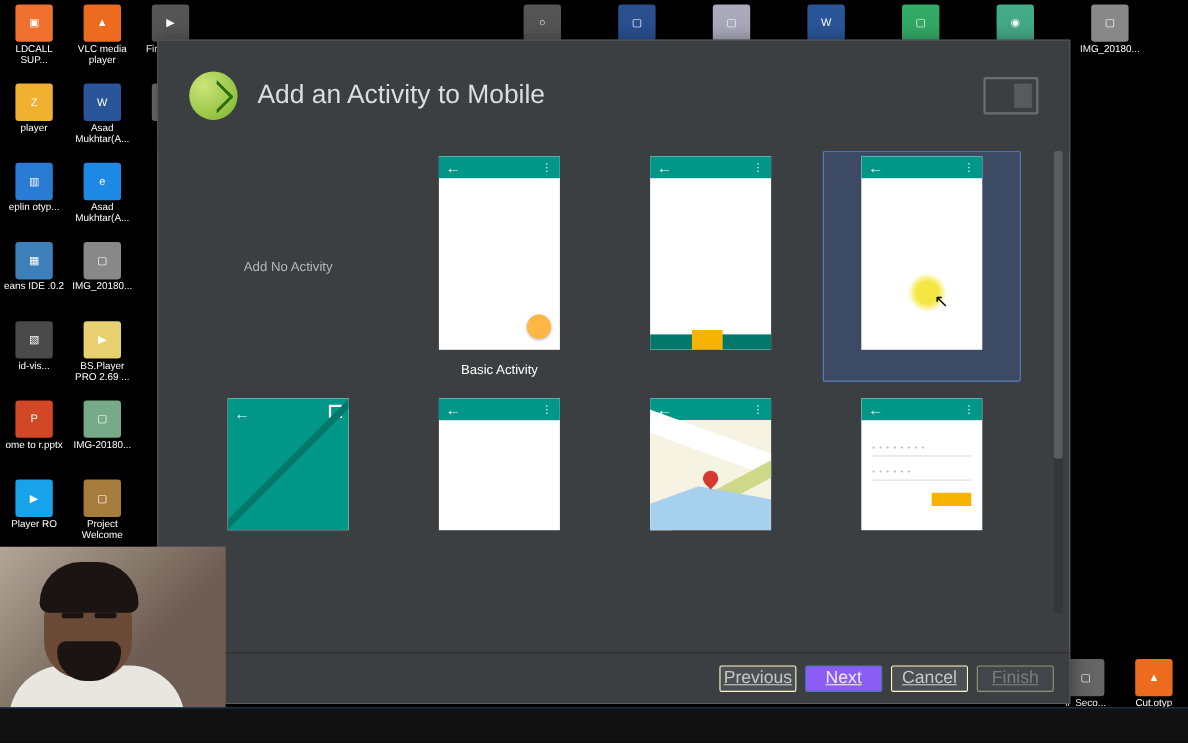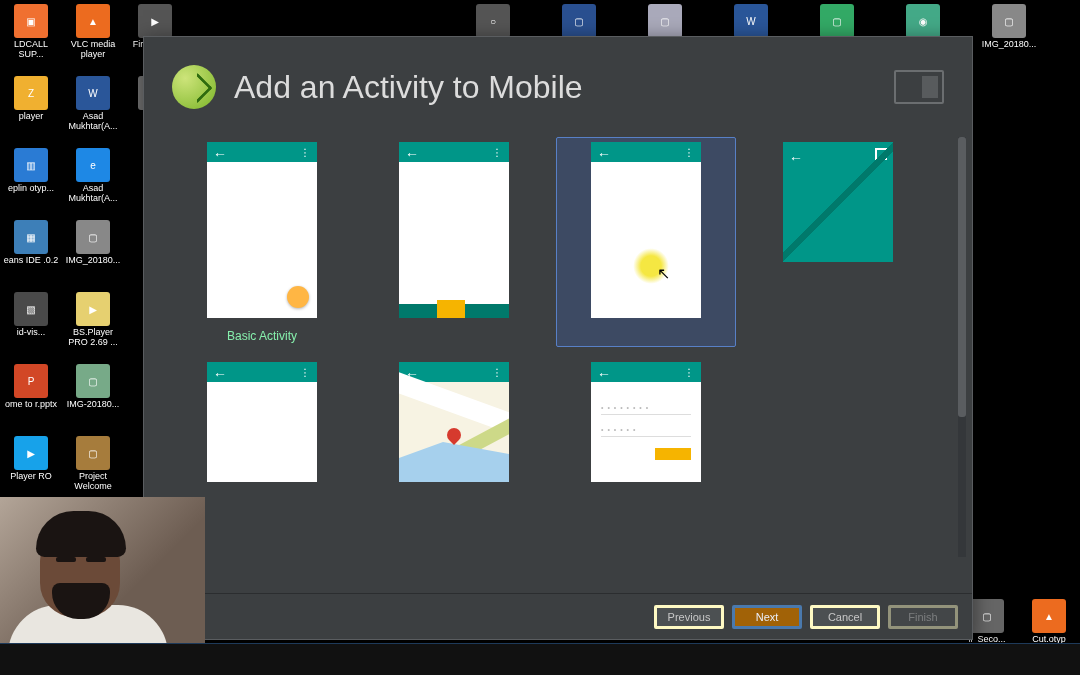--- a/index.html
+++ b/index.html
@@ -16,31 +16,31 @@
 
 
 .dialog { position: absolute; left: 143px; top: 36px; width: 830px; height: 604px; background: #3c3f41; border: 1px solid #5a5d60; box-shadow: 0 4px 20px rgba(0,0,0,.5); display: flex; flex-direction: column; }
 .titlebar { height: 26px; background: #4684d4; display: flex; align-items: center; padding: 0 8px; color: #fff; font-size: 12px; }
 .titlebar .app-ico { width: 14px; height: 14px; background: #a6c84c; border-radius: 50%; margin-right: 8px; position:relative; }
 .titlebar .close { margin-left: auto; font-size: 14px; cursor: pointer; padding: 0 4px; }
 
 .header { height: 100px; background: #3c3f41; display: flex; align-items: center; padding: 0 28px; border-bottom: 0; }
 .header .big-ico { width: 44px; height: 44px; border-radius: 50%; background: radial-gradient(circle at 30% 30%, #cde47a, #7bb528); margin-right: 18px; position: relative; }
 .header .big-ico::before { content:""; position:absolute; top:12px; left:14px; width:16px; height:16px; border:3px solid #2e6b0e; border-left-color:transparent; border-bottom-color:transparent; transform:rotate(45deg); border-radius:2px;}
-.header h1 { color: #dcdcdc; font-weight: 300; font-size: 32px; }
+.header h1 { color: #dcdcdc; font-weight: 300; font-size: 24px; }
 .header .hdr-right { margin-left:auto; width:50px; height:34px; border:2px solid #6b6e70; border-radius:2px; position:relative; }
 .header .hdr-right::after{content:""; position:absolute; right:4px; top:4px; bottom:4px; width:16px; background:#6b6e70; opacity:.6;}
 
 .body { flex: 1; padding: 0 28px 10px 28px; overflow: hidden; position: relative; }
 .grid { display: grid; grid-template-columns: repeat(4, 180px); grid-auto-rows: 210px; gap: 10px 12px; justify-content: start; }
 
 .cell { display: flex; flex-direction: column; align-items: center; justify-content: flex-start; border: 1px solid transparent; border-radius: 2px; padding: 4px 0 0 0; cursor: pointer; }
 .cell.selected { border: 1px solid #5880c7; background: #3d4a63; }
 .cell .thumb { width: 110px; height: 176px; background: #fff; position: relative; overflow: hidden; }
-.cell .caption { color: #86efac; font-size: 12px; margin-top: 8px; text-align: center; background: transparent; padding:3px 10px;}
+.cell .caption { color: #ffffff; font-size: 12px; margin-top: 8px; text-align: center; background: transparent; padding:3px 10px;}
 .cell.selected .caption { background: #4a6bc9; color: #eaeef9; border-radius:1px; width:100%;}
 
 .no-activity { display:flex; align-items:center; justify-content:center; color:#b6b6b6; font-size:12px; }
 
 
 .tbar { position:absolute; top:0; left:0; right:0; height:20px; background:#009688; display:flex; align-items:center; padding:0 6px; color:#fff; font-size:12px;}
 .tbar .back { font-size:14px;}
 .tbar .dots { margin-left:auto; letter-spacing:1px; font-size:10px;}
 .fab { position:absolute; right:8px; bottom:10px; width:22px; height:22px; border-radius:50%; background:#ffb644; box-shadow:0 1px 3px rgba(0,0,0,.3);}
 .bnav { position:absolute; bottom:0; left:0; right:0; height:14px; background:#00796b;}
@@ -62,22 +62,22 @@
 .formbar{position:absolute; right:10px; width:36px; height:12px; background:#f6b400;}
 .formdots{position:absolute; left:10px; color:#bbb; font-size:7px; letter-spacing:1px;}
 
 .cursor-dot{position:absolute; width:36px; height:36px; border-radius:50%; background:radial-gradient(circle, #f5e742 0%, #f5e742 40%, rgba(245,231,66,0) 70%);}
 .cursor-arrow{position:absolute; font-size:16px; color:#000;}
 
 .scrollbar { position:absolute; right:6px; top:0; width:8px; height:420px; background:#34373a;}
 .scrollbar .thumb{position:absolute; top:0; left:0; right:0; height:280px; background:#5a5d60; border-radius:3px;}
 
 .footer { height: 46px; background: #3c3f41; border-top: 1px solid #2b2d2f; display:flex; align-items:center; justify-content:flex-end; padding:0 14px; gap:8px;}
-.btn { min-width:70px; height:24px; background:#4c5052; color:#c7c7c7; border:3px solid #fef9c3; font-size:11px; border-radius:2px; display:flex; align-items:center; justify-content:center; cursor:pointer;}
-.btn.primary{ background:#a16207; border-color:#4a79ad; color:#eaeef9;}
+.btn { min-width:70px; height:24px; background:#4c5052; color:#c7c7c7; border:1px solid #fef9c3; font-size:16px; border-radius:2px; display:flex; align-items:center; justify-content:center; cursor:pointer;text-decoration:underline;}
+.btn.primary{ background:#8b5cf6; border-color:#4a79ad; color:#eaeef9;}
 .btn.disabled{ opacity:.45; cursor:default;}
 
 
 .taskbar { position:absolute; bottom:0; left:0; right:0; height:32px; background:#111; border-top:1px solid #1e3a5a;}
 
 
 .webcam { position:absolute; left:0px; bottom:8px; width:205px; height:170px; background:#7a6a60; overflow:hidden;}
 .webcam .bg{position:absolute; inset:0; background:linear-gradient(135deg,#b3a598 0%, #6d5d52 60%);}
 .webcam .head{position:absolute; left:40px; top:24px; width:80px; height:96px; background:#6b4a38; border-radius:40px 40px 34px 34px;}
 .webcam .hair{position:absolute; left:36px; top:14px; width:90px; height:46px; background:#1a1412; border-radius:44px 44px 10px 10px;}
@@ -221,20 +221,23 @@
 
     <div class="header">
       <div class="big-ico"></div>
       <h1>Add an Activity to Mobile</h1>
       <div class="hdr-right"></div>
     </div>
 
     <div class="body">
       <div class="grid">
 
+        <div class="cell no-activity" style="height:206px">
+          <span>Add No Activity</span>
+        </div>
 
         <div class="cell">
           <div class="thumb">
             <div class="tbar">
                 <span class="back">←</span>
                 <span class="dots">⋮</span>
               </div>
             <div class="fab"></div>
           </div>
           <div class="caption">Basic Activity</div>

